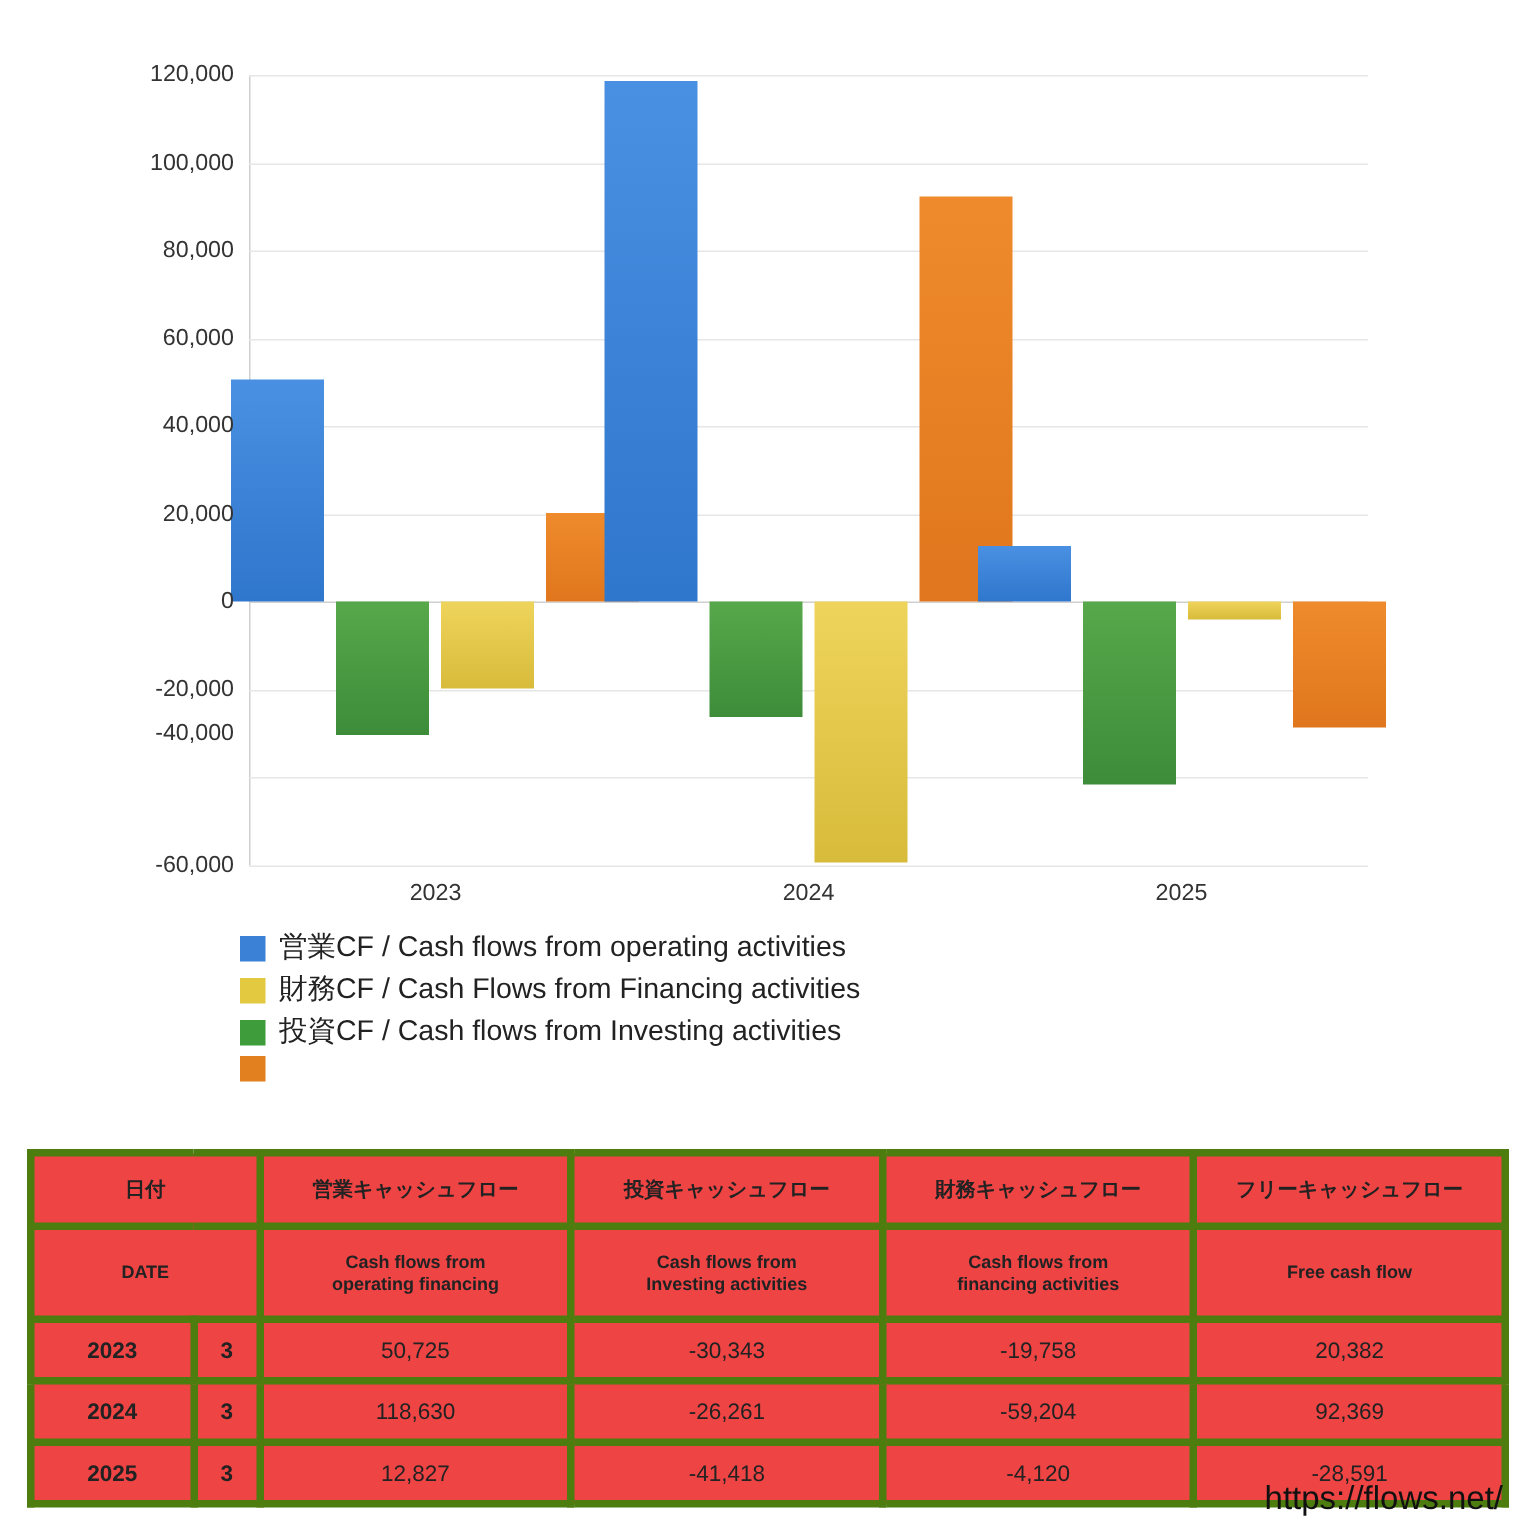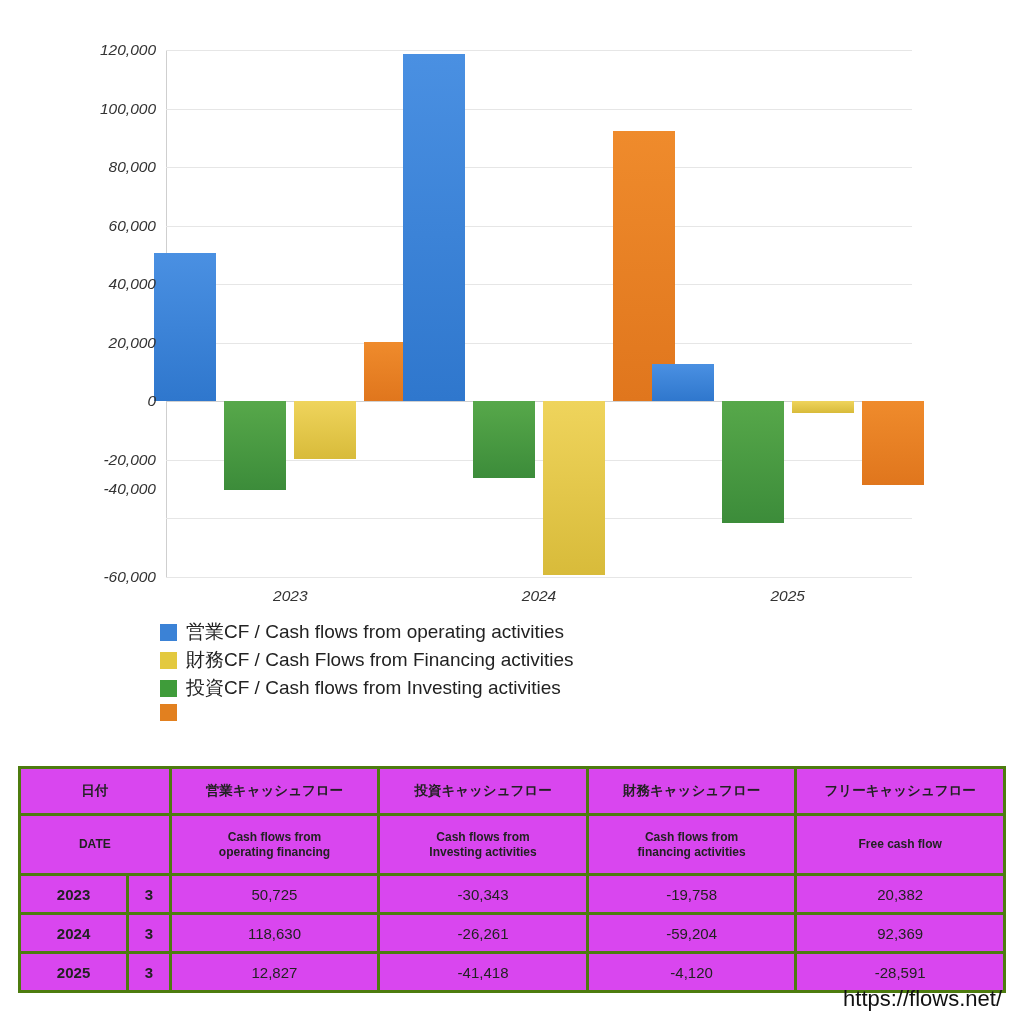--- a/index.html
+++ b/index.html
@@ -6,21 +6,21 @@
   body{
     width:1024px;height:1024px;
     background:#ffffff;
     font-family:"Liberation Sans", sans-serif;
     color:#222;
     position:relative;
     overflow:hidden;
   }
   .chart-area{
     position:absolute;
-    left:0;top:0;width:1024px;height:600px;font-style:italic;
+    left:0;top:0;width:1024px;height:600px;
   }
   
   .plot{
     position:absolute;
     left:166px;top:50px;
     width:746px;height:527px;
   }
   .gridline{
     position:absolute;left:0;width:100%;
     height:1px;background:#e6e6e6;
@@ -73,25 +73,25 @@
   .table-wrap{
     position:absolute;
     left:18px;top:766px;width:988px;
   }
   table{
     border-collapse:collapse;
     width:988px;
     font-size:13px;
   }
   td,th{
-    border:3px solid #4d7c0f;
+    border:5px solid #4d7c0f;
     text-align:center;
     vertical-align:middle;
     padding:0;
-    background:#d946ef;
+    background:#ef4444;
   }
   .hdr-jp td{
     height:44px;
     font-weight:bold;
     font-size:13.5px;
     color:#222;
   }
   .hdr-en td{
     height:57px;
     font-weight:bold;

